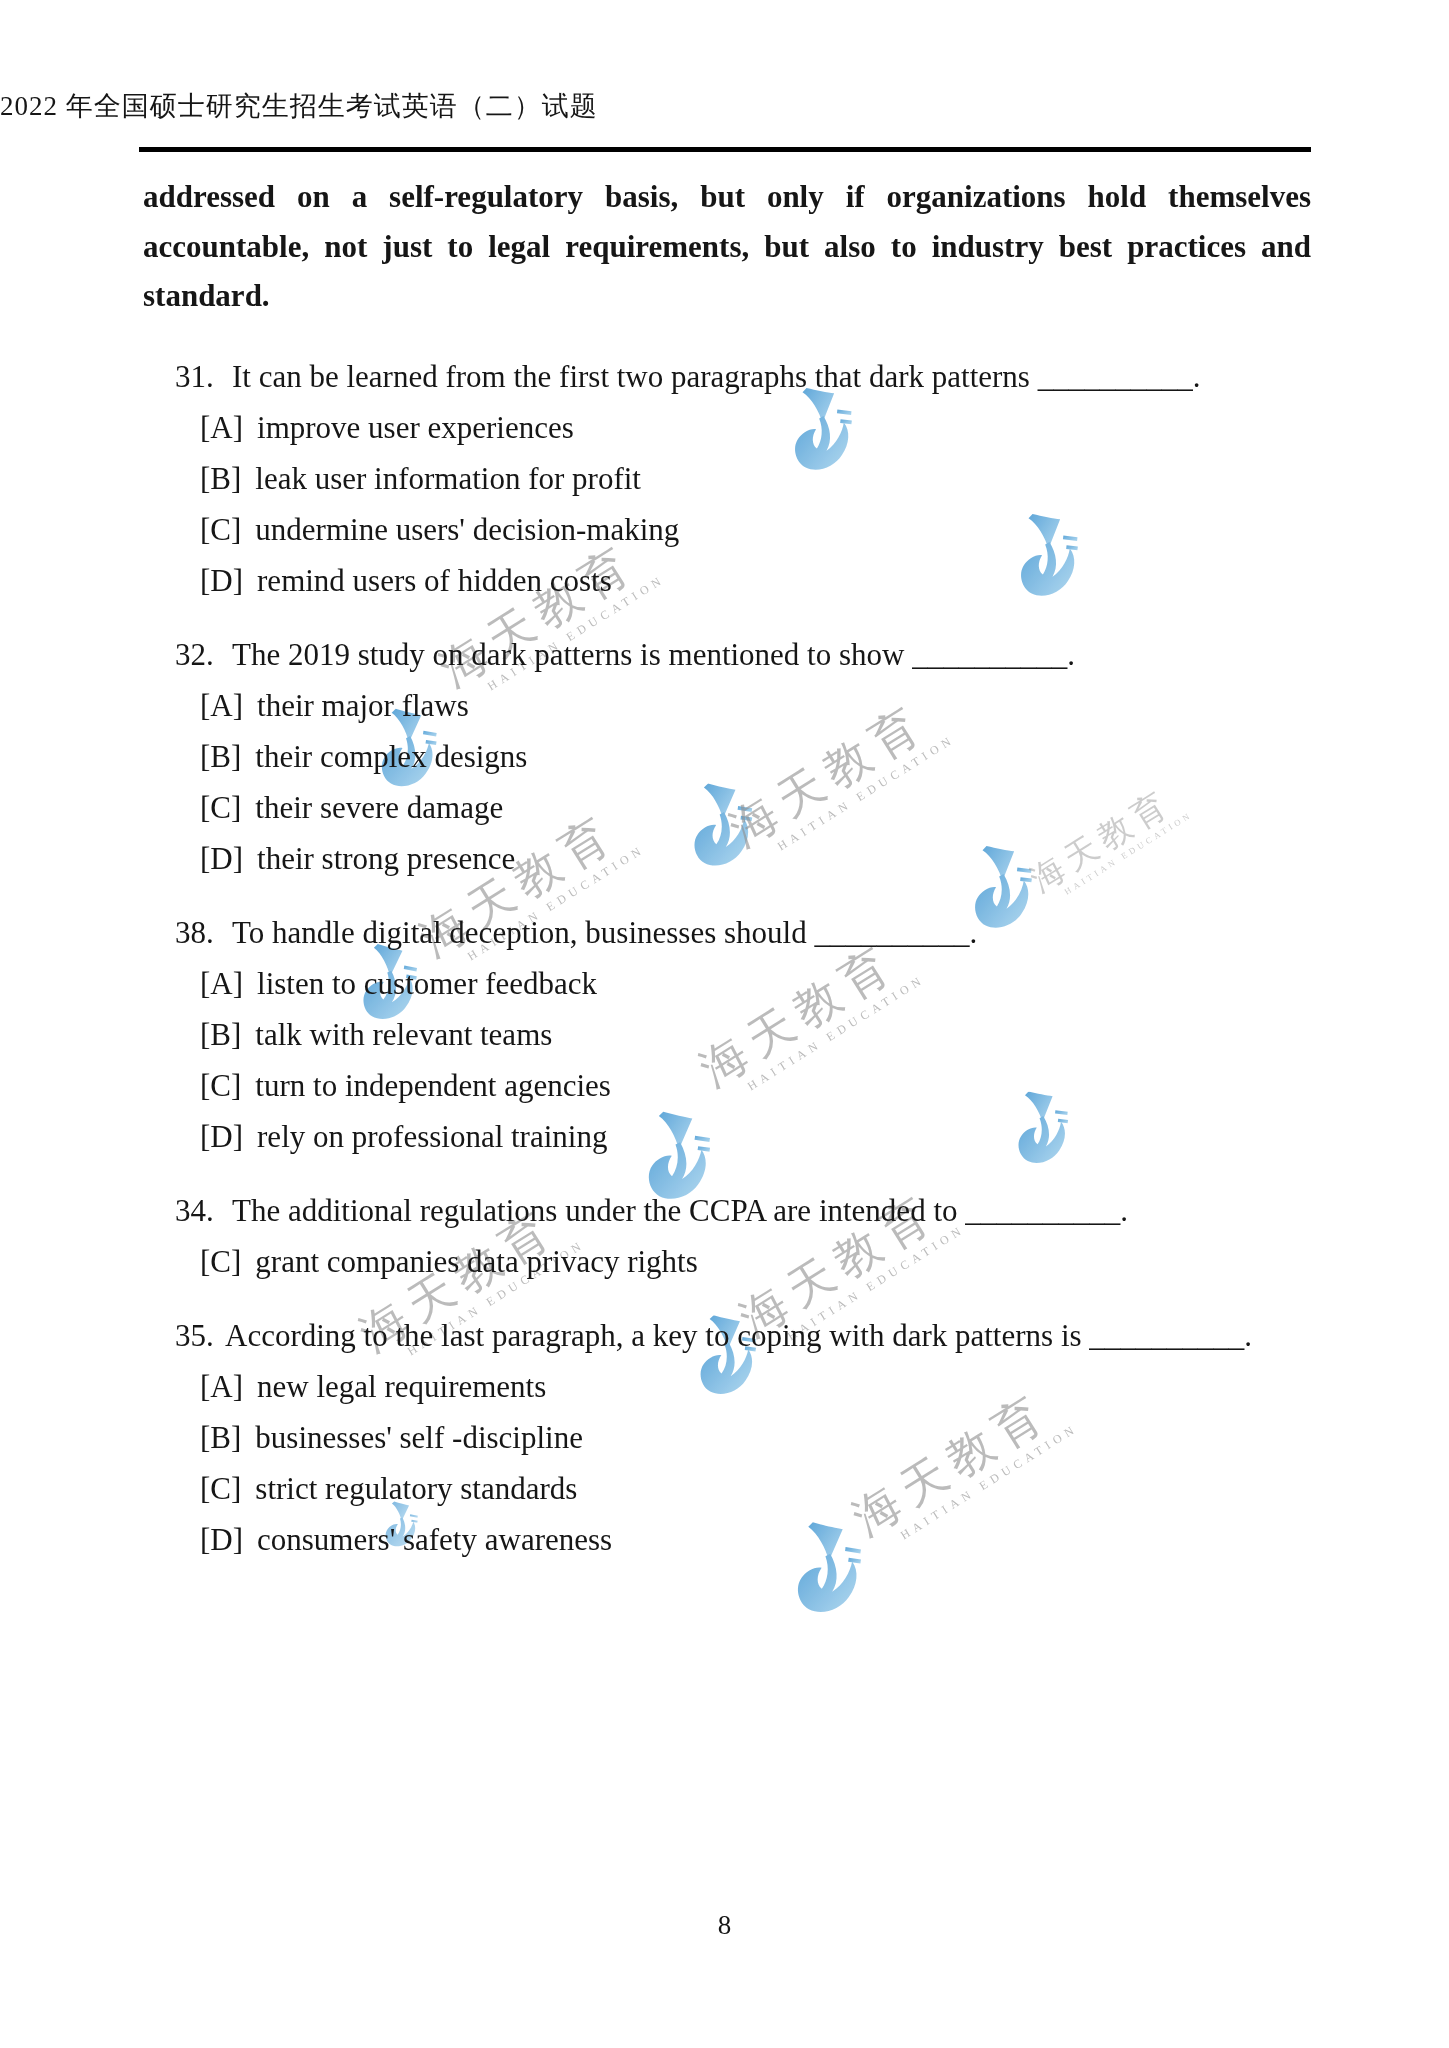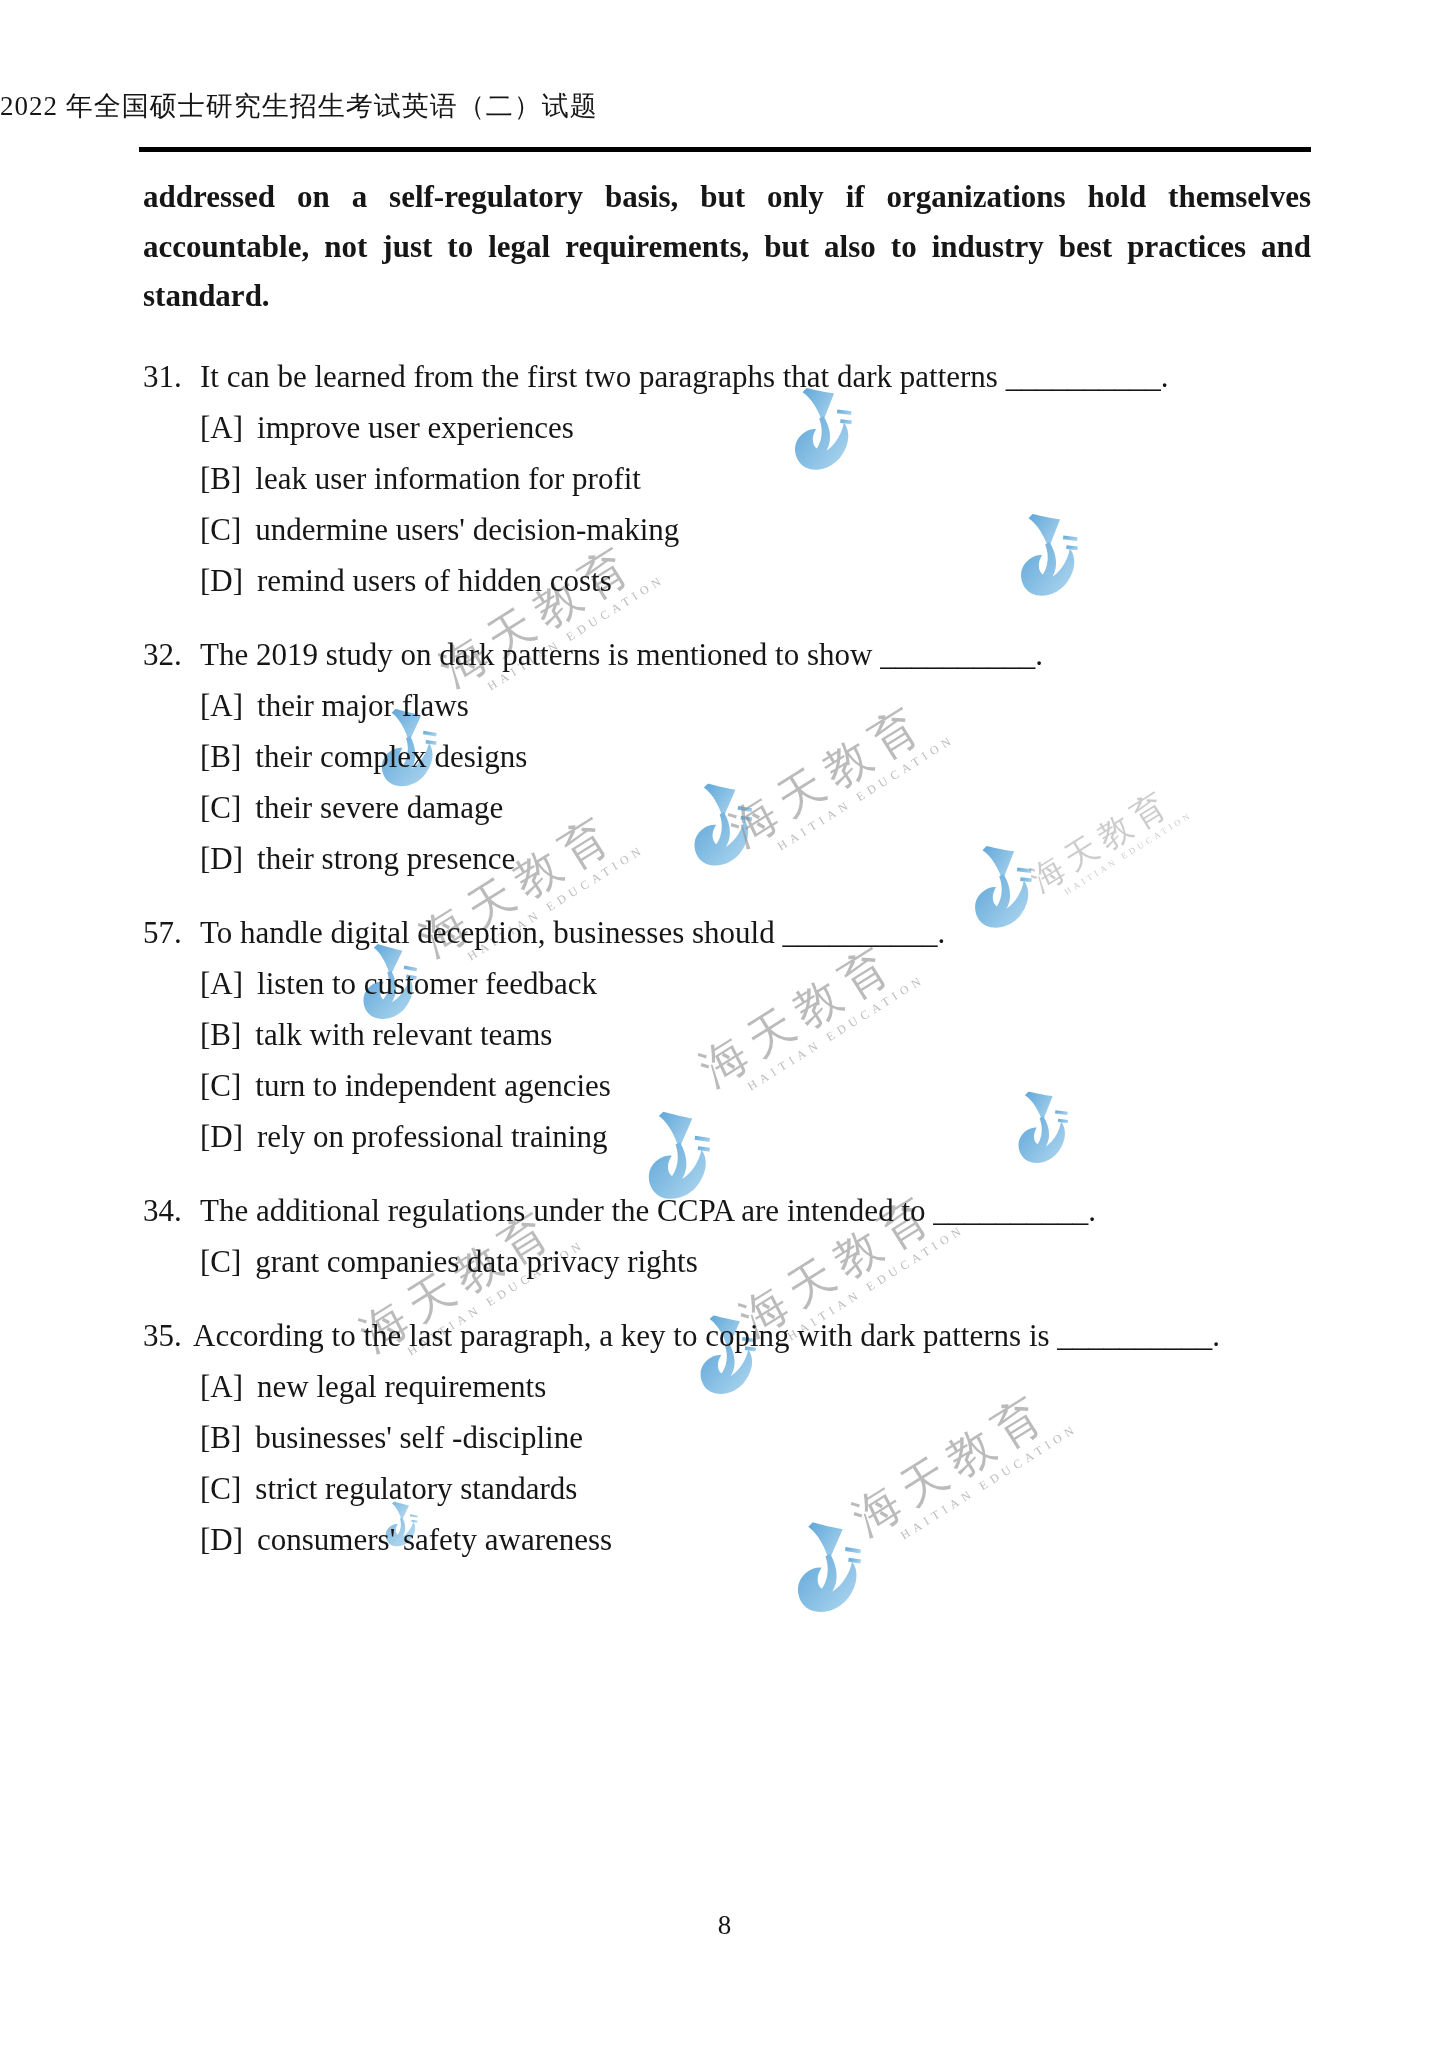--- a/index.html
+++ b/index.html
@@ -28,21 +28,21 @@
   }
   .para .jline{text-align:justify;text-align-last:justify;font-weight:bold;}
   .para .jline.last{text-align:right;text-align-last:left;}
   
   .questions{
     position:absolute;left:143px;top:351px;width:1195px;
     font-size:31px;z-index:2;
   }
   .question{margin-bottom:23px;}
   .stem{display:flex;line-height:51px;}
-  .qnum{flex:0 0 57px;}
+  .qnum{flex:0 0 57px;margin-left:32px;}
   .qtext{flex:1 1 auto;}
   .option{padding-left:57px;line-height:51px;}
   .olabel{margin-right:14px;}
   
   .page-number{
     position:absolute;top:1910px;left:0;width:100%;
     text-align:center;font-size:27px;z-index:2;
   }
   
   .wm-cal{
@@ -180,21 +180,21 @@
         <span class="qtext">The 2019 study on dark patterns is mentioned to show __________.</span>
       </div>
       <div class="option"><span class="olabel">[A]</span><span class="otext">their major flaws</span></div>
       <div class="option"><span class="olabel">[B]</span><span class="otext">their complex designs</span></div>
       <div class="option"><span class="olabel">[C]</span><span class="otext">their severe damage</span></div>
       <div class="option"><span class="olabel">[D]</span><span class="otext">their strong presence</span></div>
     </div>
 
     <div class="question">
       <div class="stem">
-        <span class="qnum">57.</span>
+        <span class="qnum">38.</span>
         <span class="qtext">To handle digital deception, businesses should __________.</span>
       </div>
       <div class="option"><span class="olabel">[A]</span><span class="otext">listen to customer feedback</span></div>
       <div class="option"><span class="olabel">[B]</span><span class="otext">talk with relevant teams</span></div>
       <div class="option"><span class="olabel">[C]</span><span class="otext">turn to independent agencies</span></div>
       <div class="option"><span class="olabel">[D]</span><span class="otext">rely on professional training</span></div>
     </div>
 
     <div class="question">
       <div class="stem">

